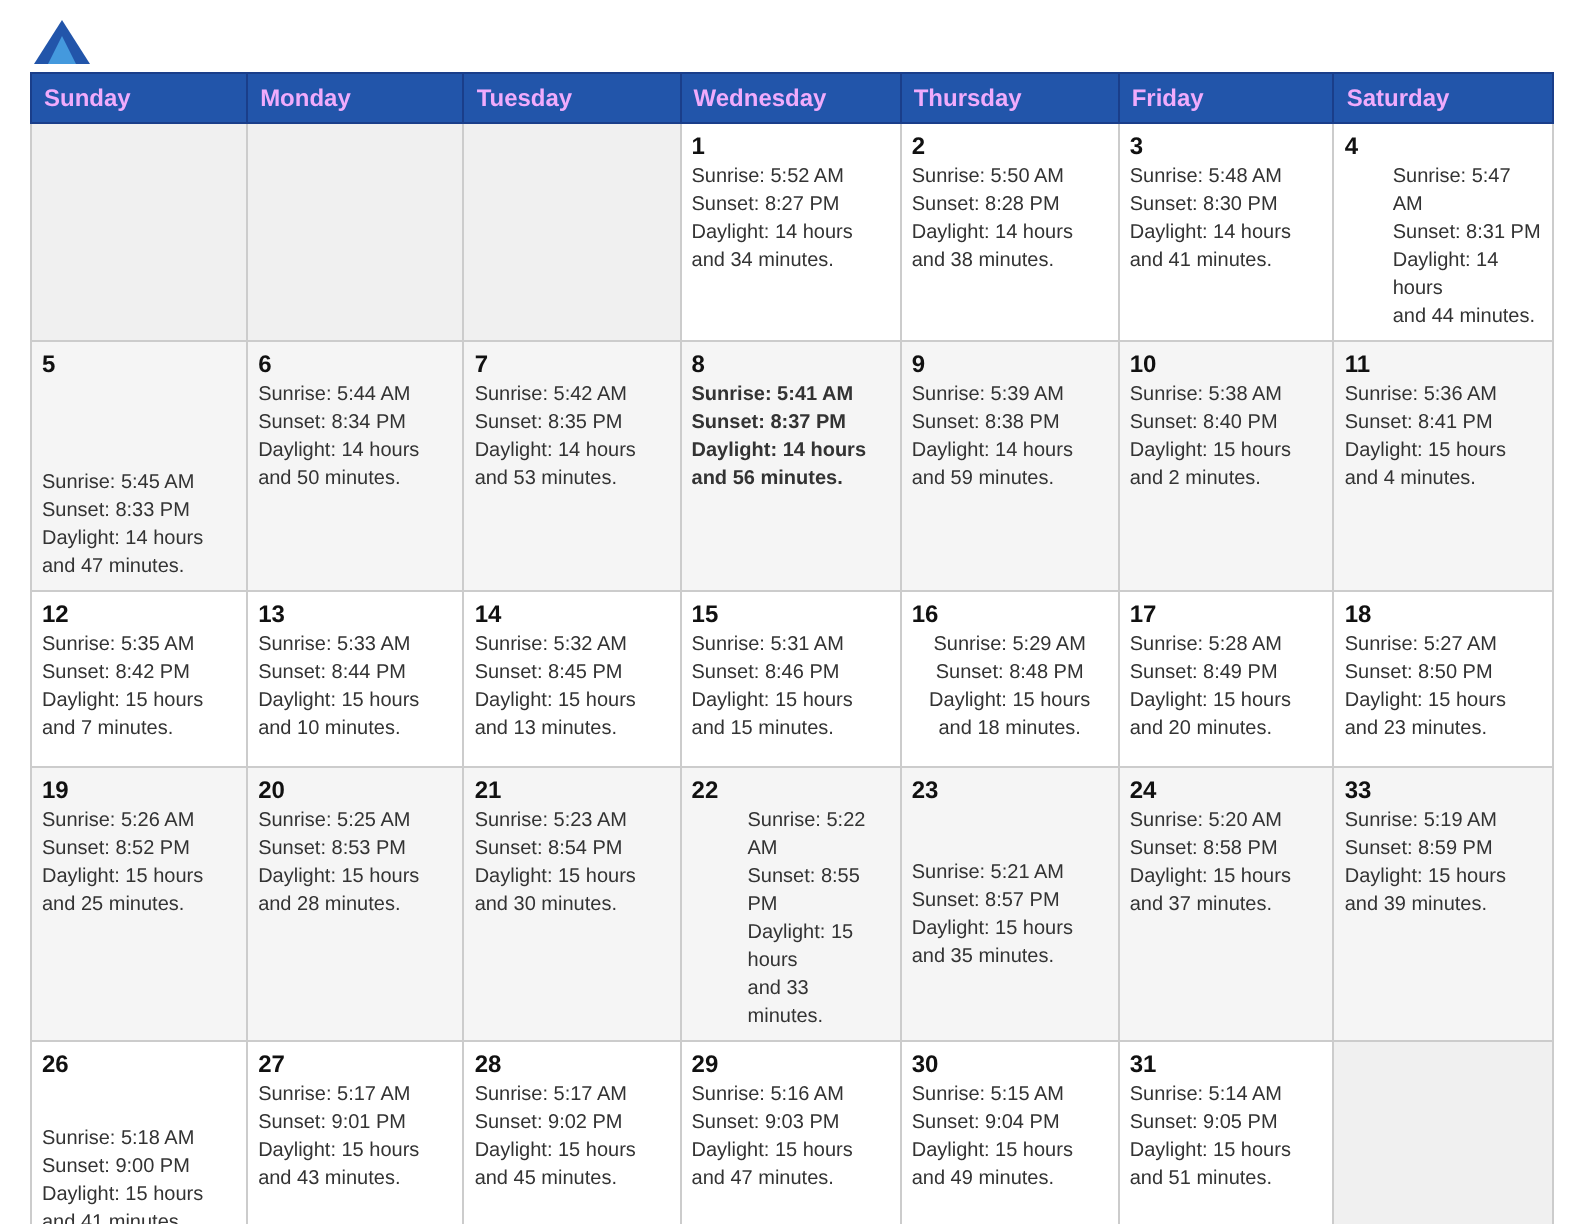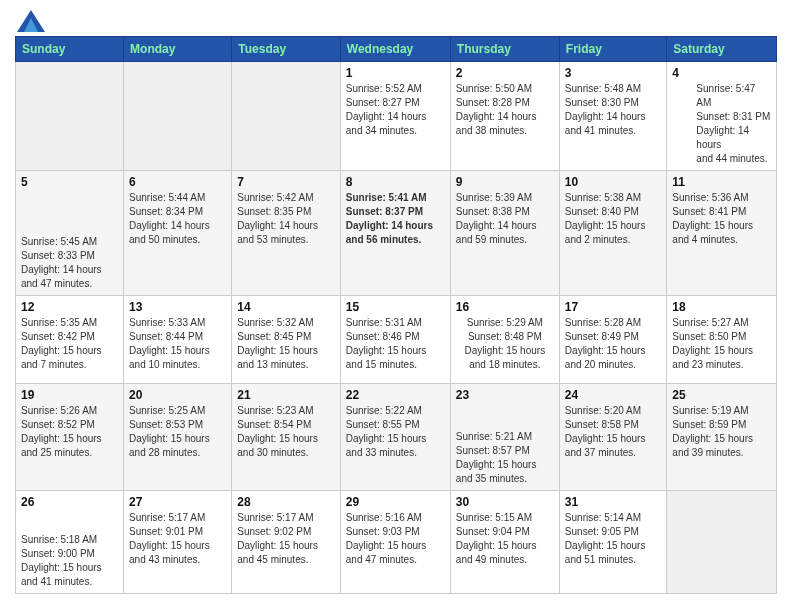--- a/index.html
+++ b/index.html
@@ -51,21 +51,21 @@
       font-size: 15px;
       color: #444;
     }
     .calendar-table {
       width: 100%;
       border-collapse: collapse;
       font-size: 10.5px;
     }
     .calendar-table thead tr th {
       background-color: #2255aa;
-      color: #86efac;
+      color: #f0abfc;
       text-align: left;
       padding: 5px 6px;
       font-size: 12px;
       font-weight: bold;
       border: 1px solid #1a3e8a;
     }
     .calendar-table tbody tr td {
       vertical-align: top;
       border: 1px solid #ccc;
       padding: 4px 5px;
@@ -283,41 +283,41 @@
           </td>
           <td>
             <div class="day-number">21</div>
             <div class="day-info" style="white-space: pre-line;">Sunrise: 5:23 AM
 Sunset: 8:54 PM
 Daylight: 15 hours
 and 30 minutes.</div>
           </td>
           <td>
             <div class="day-number">22</div>
-            <div class="day-info" style="white-space: pre-line;">Sunrise: 5:22 AM
+            <div class="day-info" style="white-space: pre-line; margin-left: 28px;">Sunrise: 5:22 AM
 Sunset: 8:55 PM
 Daylight: 15 hours
 and 33 minutes.</div>
           </td>
           <td>
             <div class="day-number">23</div>
             <div class="day-info" style="white-space: pre-line; margin-top: 28px;">Sunrise: 5:21 AM
 Sunset: 8:57 PM
 Daylight: 15 hours
 and 35 minutes.</div>
           </td>
           <td>
             <div class="day-number">24</div>
             <div class="day-info" style="white-space: pre-line;">Sunrise: 5:20 AM
 Sunset: 8:58 PM
 Daylight: 15 hours
 and 37 minutes.</div>
           </td>
           <td>
-            <div class="day-number">25</div>
+            <div class="day-number">33</div>
             <div class="day-info" style="white-space: pre-line;">Sunrise: 5:19 AM
 Sunset: 8:59 PM
 Daylight: 15 hours
 and 39 minutes.</div>
           </td>
         </tr>
         <tr>
           <td>
             <div class="day-number">26</div>
             <div class="day-info" style="white-space: pre-line; margin-top: 24px;">Sunrise: 5:18 AM

